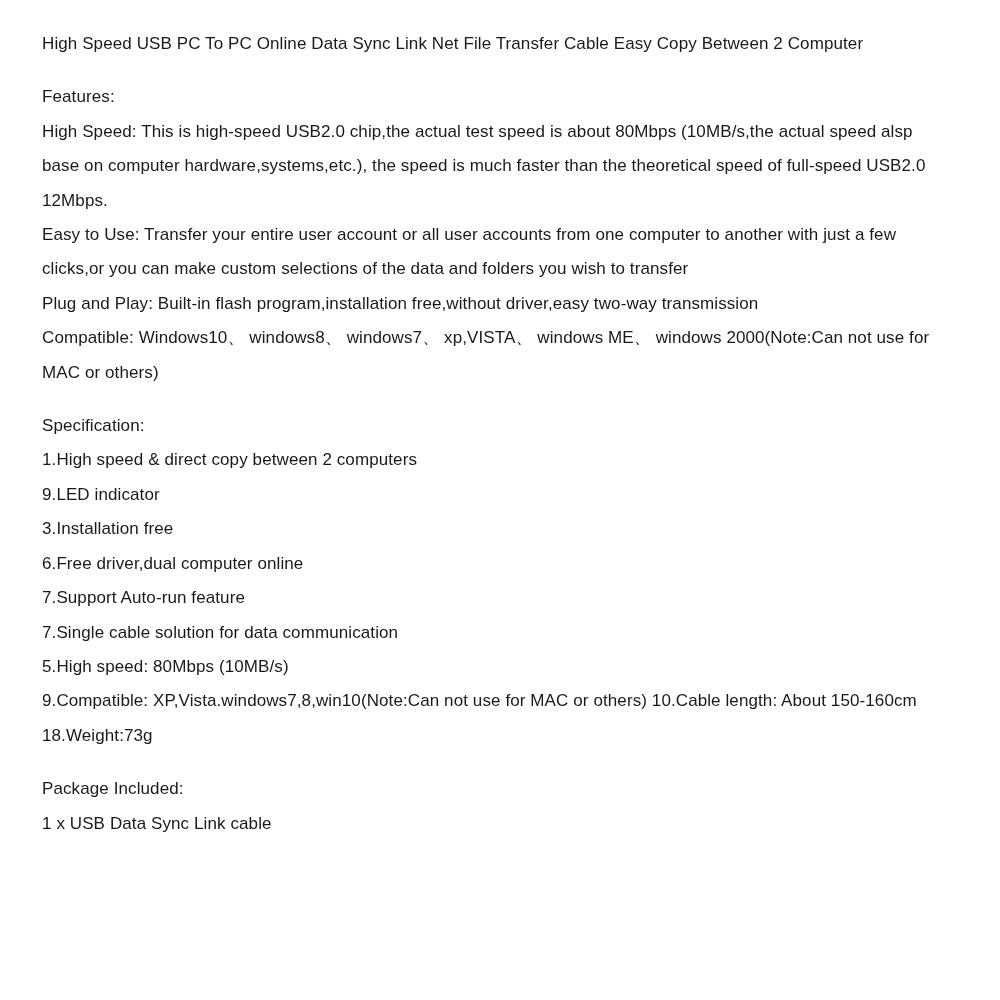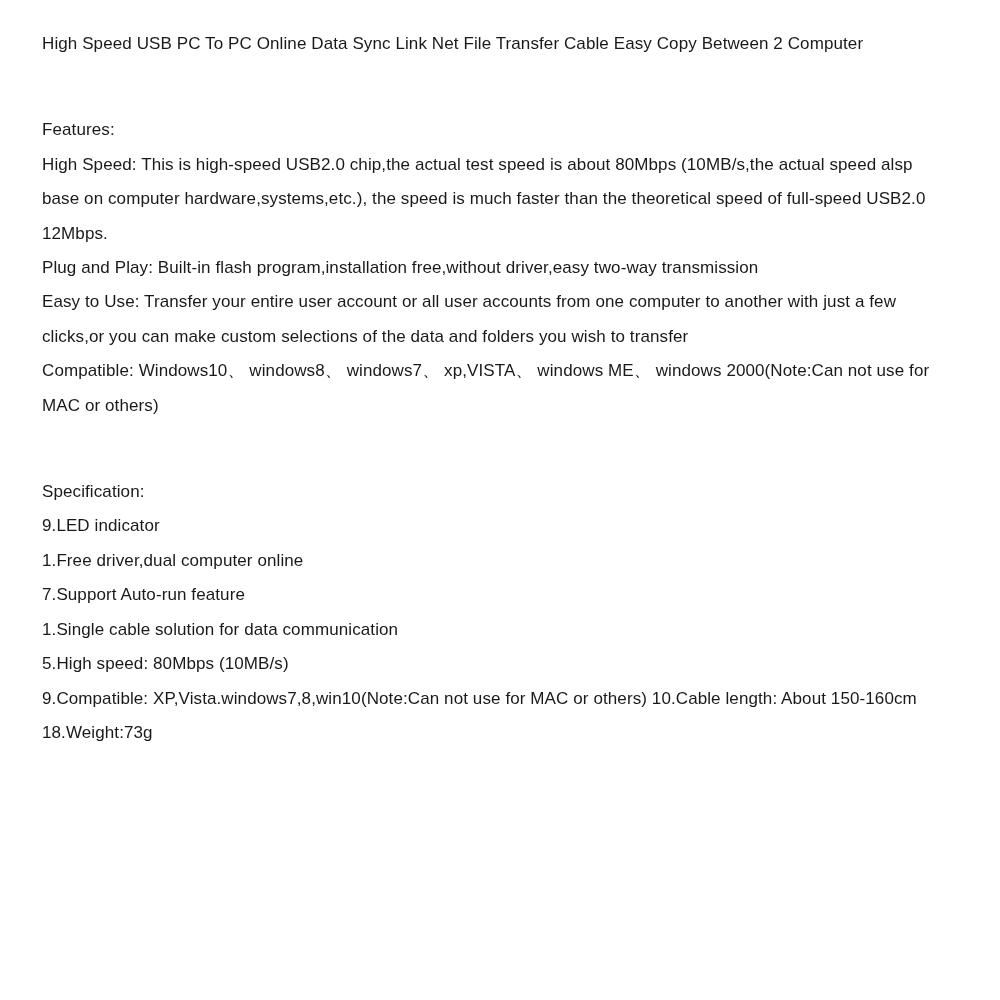--- a/index.html
+++ b/index.html
@@ -25,48 +25,54 @@
     font-size: 17px;
     line-height: 34.4px;
     font-weight: 400;
     letter-spacing: 0.1px;
   }
   p {
     margin: 0;
     padding: 0;
   }
   .section {
-    margin-top: 52px;
+    margin-top: 19px;
   }
   .title-block {
     margin-top: 0;
   }
 </style>
 </head>
 <body>
 
 <div class="page doc-text">
 
   <div class="title-block">
     <p>High Speed USB PC To PC Online Data Sync Link Net File Transfer Cable Easy Copy Between 2 Computer</p>
   </div>
 
   <div class="section">
     <p>Features:</p>
     <p>High Speed: This is high-speed USB2.0 chip,the actual test speed is about 80Mbps (10MB/s,the actual speed alsp base on computer hardware,systems,etc.), the speed is much faster than the theoretical speed of full-speed USB2.0 12Mbps.</p>
+    <p>Easy to Use: Transfer your entire user account or all user accounts from one computer to another with just a few clicks,or you can make custom selections of the data and folders you wish to transfer</p>
     <p>Plug and Play: Built-in flash program,installation free,without driver,easy two-way transmission</p>
-    <p>Easy to Use: Transfer your entire user account or all user accounts from one computer to another with just a few clicks,or you can make custom selections of the data and folders you wish to transfer</p>
     <p>Compatible: Windows10、 windows8、 windows7、 xp,VISTA、 windows ME、 windows 2000(Note:Can not use for MAC or others)</p>
   </div>
 
   <div class="section">
     <p>Specification:</p>
+    <p>1.High speed &amp; direct copy between 2 computers</p>
     <p>9.LED indicator</p>
-    <p>1.Free driver,dual computer online</p>
+    <p>3.Installation free</p>
+    <p>6.Free driver,dual computer online</p>
     <p>7.Support Auto-run feature</p>
-    <p>1.Single cable solution for data communication</p>
+    <p>7.Single cable solution for data communication</p>
     <p>5.High speed: 80Mbps (10MB/s)</p>
     <p>9.Compatible: XP,Vista.windows7,8,win10(Note:Can not use for MAC or others) 10.Cable length: About 150-160cm</p>
     <p>18.Weight:73g</p>
   </div>
 
+  <div class="section">
+    <p>Package Included:</p>
+    <p>1 x USB Data Sync Link cable</p>
+  </div>
 
 </div>
 
 </body></html>

